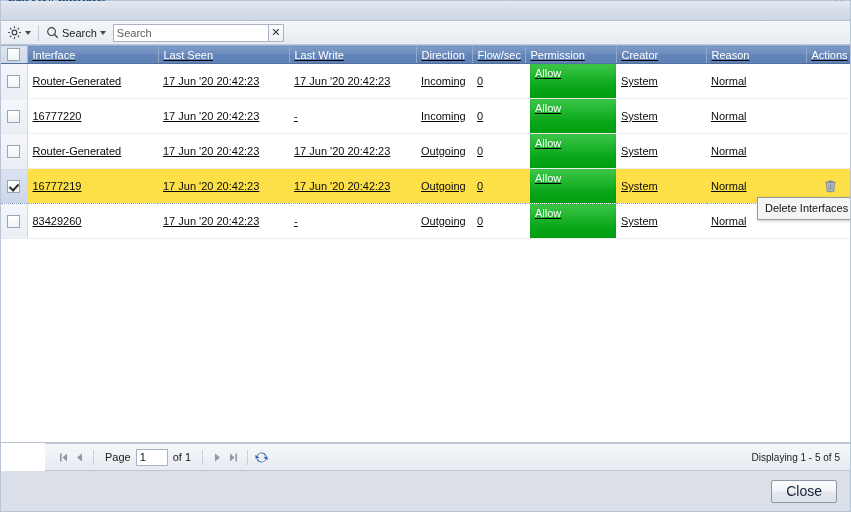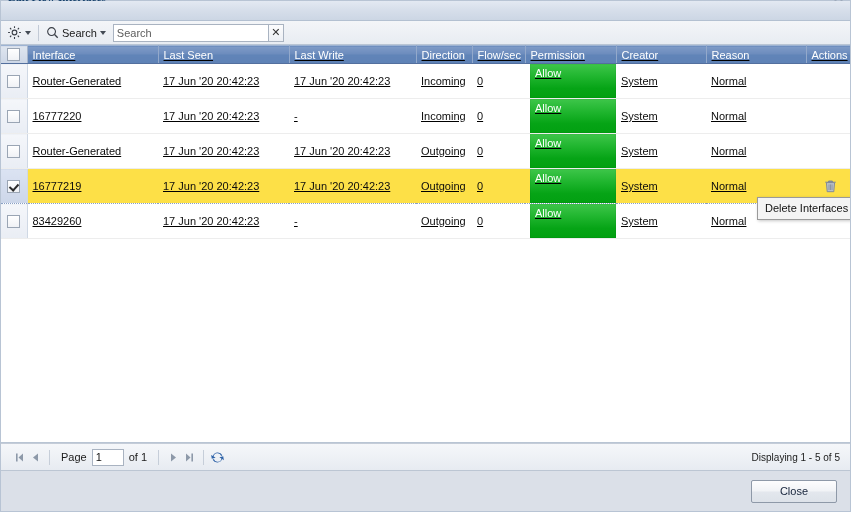--- a/index.html
+++ b/index.html
@@ -243,20 +243,21 @@
   .pager {
     height: 28px;
     flex: 0 0 28px;
     background: linear-gradient(to bottom, #f5f7fa 0%, #e7ebf1 100%);
     border-top: 1px solid #c4ccd8;
     border-bottom: 1px solid #bcc6d3;
     display: flex;
     align-items: center;
     padding: 0 8px 0 10px;
     box-sizing: border-box;
+    margin-left: 44px;
   }
   .pg-btn {
     width: 16px; height: 16px;
     display: flex; align-items: center; justify-content: center;
     cursor: pointer;
     color: #8d99a9;
   }
   .pg-sep { width: 1px; height: 15px; background: #c6ced9; margin: 0 6px; }
   .pg-lbl { font-size: 11px; color: #1b1b1b; margin: 0 5px; }
   .pg-input {
@@ -287,23 +288,23 @@
     box-sizing: border-box;
   }
   .close-btn {
     min-width: 62px;
     height: 23px;
     box-sizing: border-box;
     border: 1px solid #8e99a8;
     border-radius: 2px;
     background: linear-gradient(to bottom, #fdfdfe 0%, #f1f3f6 48%, #e3e7ed 52%, #dde2e9 100%);
     font-family: "Liberation Sans", sans-serif;
-    font-size: 11px;
+    font-size: 14px;
     color: #15233a;
-    padding: 0 28px;
+    padding: 0 14px;
     cursor: pointer;
   }
 </style>
 </head>
 <body>
 
 <div class="window">
 
   <div class="titlebar">
     <div class="titlebar-text">Edit Flow Interfaces</div>

